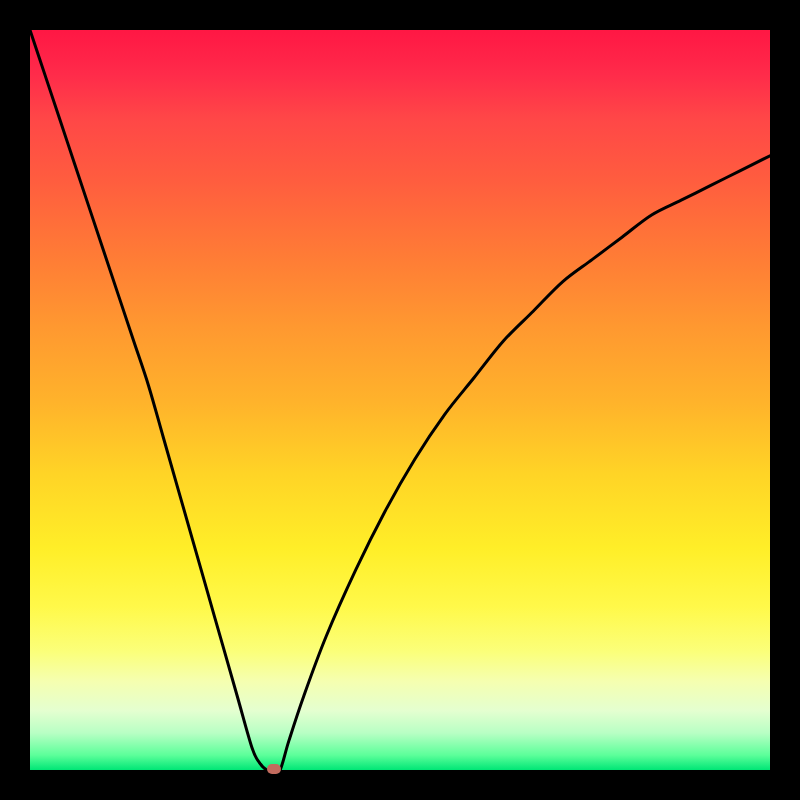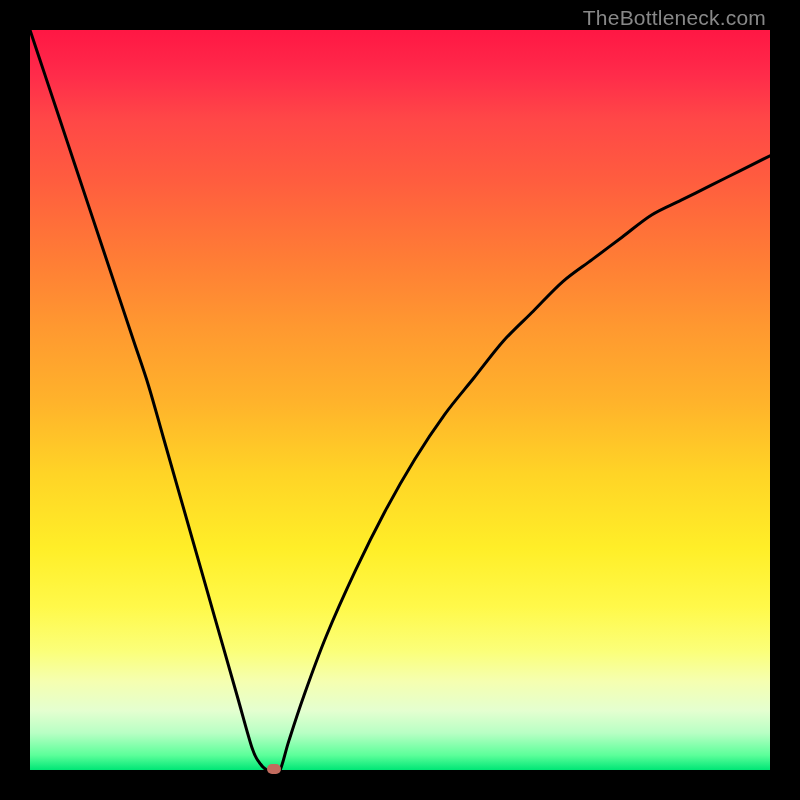--- a/index.html
+++ b/index.html
@@ -56,21 +56,20 @@
     width: 14px;
     height: 10px;
     border-radius: 5px;
     background: #c26b5e;
   }
 </style>
 </head>
 <body>
 <div class="frame">
 
-  <div class="watermark">TheBottleneck.com</div>
 
   <div class="plot-area">
     <svg class="curve-svg" viewBox="0 0 740 740" preserveAspectRatio="none">
       <path id="curve-path" d="M 0 0 C 2.466666666666667 7.4000000000000155, 9.866666666666667 29.6000000000001, 14.8 44.40000000000009 C 19.733333333333334 59.20000000000008, 24.666666666666668 73.99999999999996, 29.6 88.79999999999995 C 34.53333333333333 103.59999999999995, 39.46666666666667 118.40000000000003, 44.4 133.20000000000005 C 49.33333333333333 148.00000000000006, 54.266666666666666 162.80000000000004, 59.2 177.60000000000002 C 64.13333333333334 192.4, 69.06666666666666 207.20000000000002, 74 222 C 78.93333333333334 236.79999999999998, 83.86666666666666 251.59999999999997, 88.8 266.4 C 93.73333333333333 281.2, 98.66666666666667 296, 103.60000000000001 310.8 C 108.53333333333335 325.6, 113.46666666666667 339.16666666666663, 118.4 355.2 C 123.33333333333334 371.23333333333335, 128.26666666666665 389.73333333333335, 133.2 407 C 138.13333333333333 424.26666666666665, 143.06666666666666 441.53333333333336, 148 458.8 C 152.93333333333334 476.06666666666666, 157.86666666666667 493.33333333333337, 162.8 510.6 C 167.73333333333335 527.8666666666667, 172.66666666666666 545.1333333333333, 177.6 562.4 C 182.53333333333333 579.6666666666666, 187.46666666666667 596.9333333333334, 192.4 614.2 C 197.33333333333334 631.4666666666667, 202.26666666666668 648.7333333333333, 207.20000000000002 666 C 212.13333333333335 683.2666666666667, 218.3 706.6999999999999, 222 717.8 C 225.7 728.9, 226.93333333333334 728.9, 229.4 732.6 C 231.86666666666667 736.3000000000001, 234.33333333333334 738.7666666666667, 236.8 740 C 239.26666666666668 741.2333333333333, 241.98000000000002 740, 244.20000000000002 740 C 246.42000000000002 740, 247.6533333333333 744.9333333333334, 250.11999999999998 740 C 252.58666666666664 735.0666666666666, 255.05333333333334 722.7333333333333, 259 710.4 C 262.94666666666666 698.0666666666666, 267.6333333333333 683.2666666666667, 273.8 666 C 279.9666666666667 648.7333333333333, 287.3666666666667 627.7666666666667, 296 606.8 C 304.6333333333333 585.8333333333333, 315.73333333333335 561.1666666666667, 325.6 540.2 C 335.4666666666667 519.2333333333333, 345.3333333333333 499.5, 355.2 481 C 365.06666666666666 462.5, 374.93333333333334 445.23333333333335, 384.8 429.2 C 394.6666666666667 413.16666666666663, 404.53333333333336 398.3666666666667, 414.40000000000003 384.8 C 424.2666666666667 371.23333333333335, 434.1333333333333 360.13333333333327, 444 347.79999999999995 C 453.8666666666667 335.46666666666664, 463.73333333333335 321.9, 473.6 310.8 C 483.4666666666667 299.70000000000005, 493.33333333333337 291.06666666666666, 503.20000000000005 281.2 C 513.0666666666667 271.3333333333333, 522.9333333333333 260.2333333333333, 532.8 251.59999999999997 C 542.6666666666666 242.96666666666664, 552.5333333333333 236.8, 562.4 229.40000000000003 C 572.2666666666667 222.00000000000006, 582.1333333333333 214.60000000000005, 592 207.20000000000005 C 601.8666666666667 199.80000000000004, 611.7333333333333 191.16666666666669, 621.6 185 C 631.4666666666667 178.83333333333331, 641.3333333333334 175.13333333333327, 651.2 170.19999999999993 C 661.0666666666667 165.2666666666666, 670.9333333333334 160.33333333333331, 680.8000000000001 155.39999999999998 C 690.6666666666667 150.46666666666664, 700.5333333333333 145.53333333333322, 710.4 140.5999999999999 C 720.2666666666667 135.6666666666666, 735.0666666666666 128.2666666666667, 740 125.80000000000007" fill="none" stroke="#000000" stroke-width="3" stroke-linejoin="round" stroke-linecap="round"></path>
     </svg>
     <div class="marker" id="min-marker" style="left: 237.2px; top: 734px; background: rgb(194, 107, 94);"></div>
   </div>
 
 </div>
 

